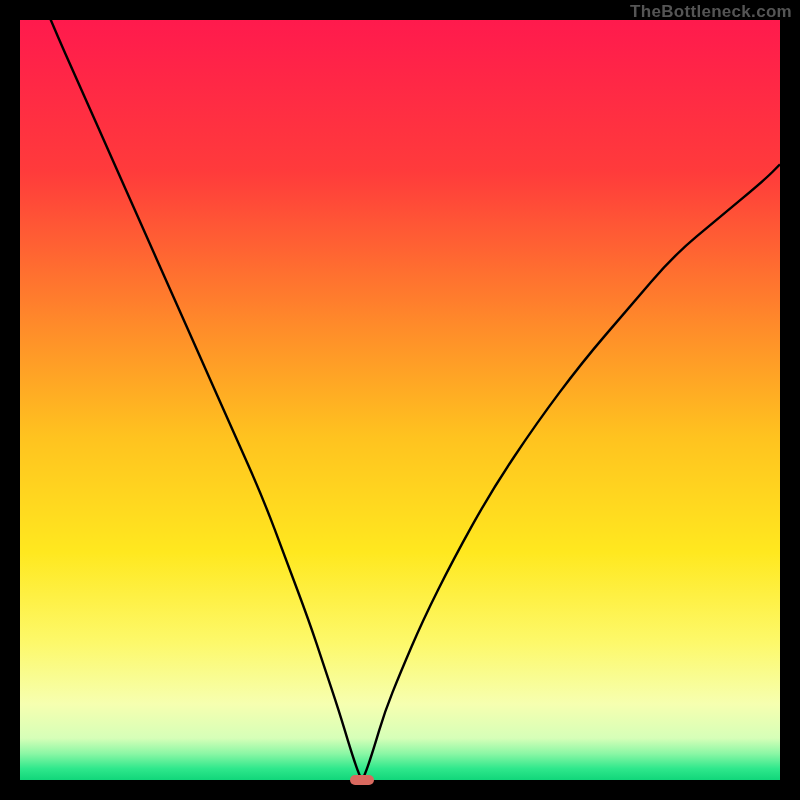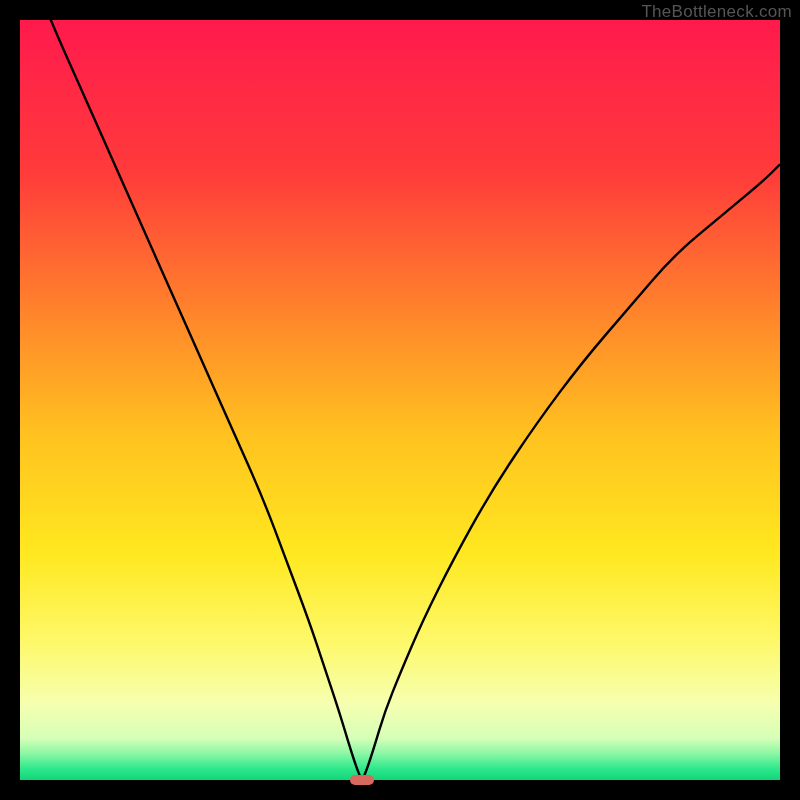--- a/index.html
+++ b/index.html
@@ -39,21 +39,21 @@
     top: 0;
     width: 100%;
     height: 100%;
   }
   .watermark {
     position: absolute;
     top: 2px;
     right: 8px;
     color: #555;
     font-size: 17px;
-    font-weight: 400;
+    font-weight: 700;
     letter-spacing: 0.3px;
   }
   .marker {
     position: absolute;
     width: 24px;
     height: 10px;
     background: #d9695f;
     border-radius: 5px;
     transform: translate(-50%, -50%);
   }

